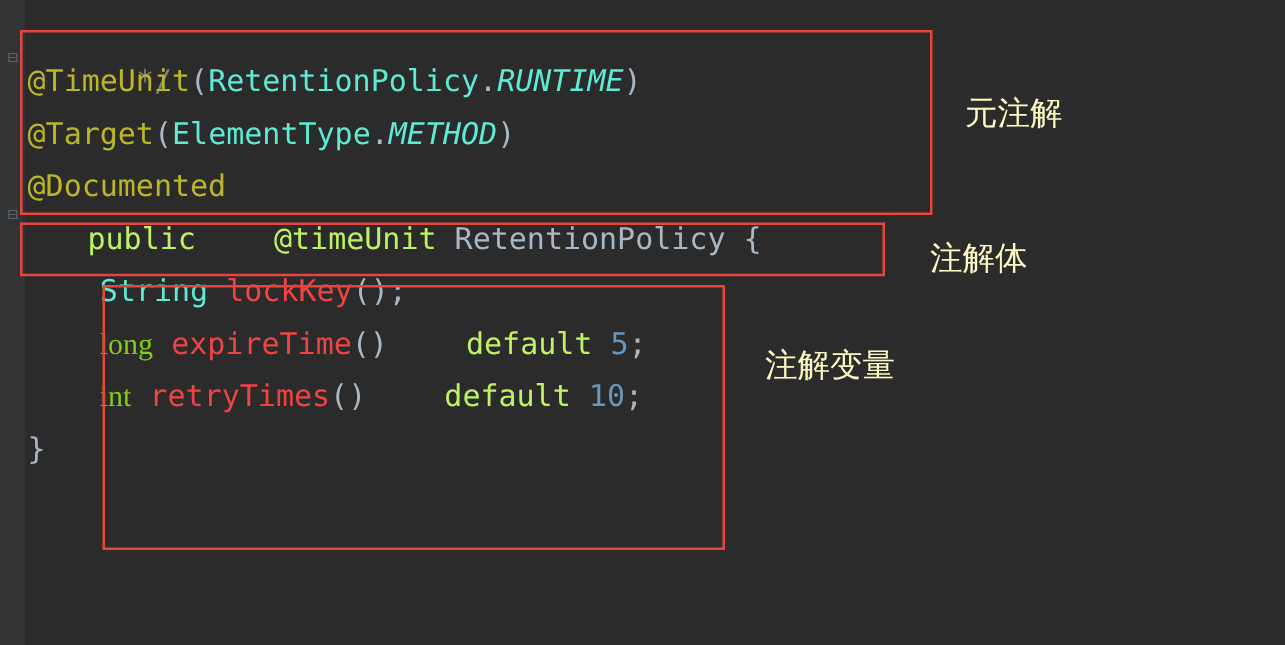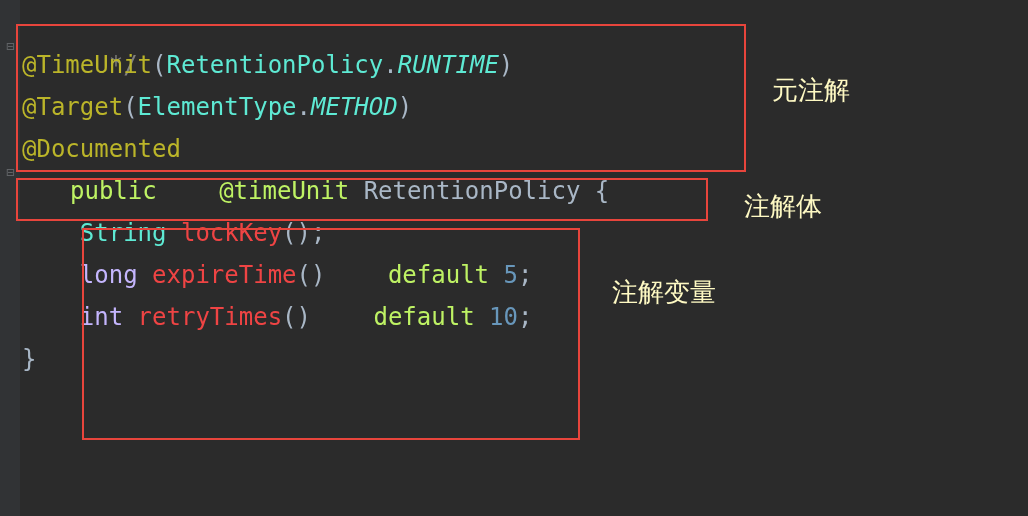--- a/index.html
+++ b/index.html
@@ -38,21 +38,21 @@
       left: 22px;
       top: 0;
       padding-top: 2px;
     }
     .line {
       white-space: pre;
       height: 42px;
     }
     .comment { color: #808080; }
     .keyword { color: #bef264; margin-left: 48px; }
-    .keyword-decl { color: #c4b5fd; }
+    .keyword-decl { color: #84cc16; font-family: Liberation Serif, serif; }
     .annotation { color: #bbb529; }
     .identifier { color: #5eead4; margin-top: 40px; }
     .method { color: #ef4444; }
     .enum-const { color: #5eead4; font-style: italic; }
     .interface-name { color: #a9b7c6; }
     .number { color: #6897bb; }
     .punct { color: #a9b7c6; }
     .brace { color: #a9b7c6; }
 
     .highlight-box {

